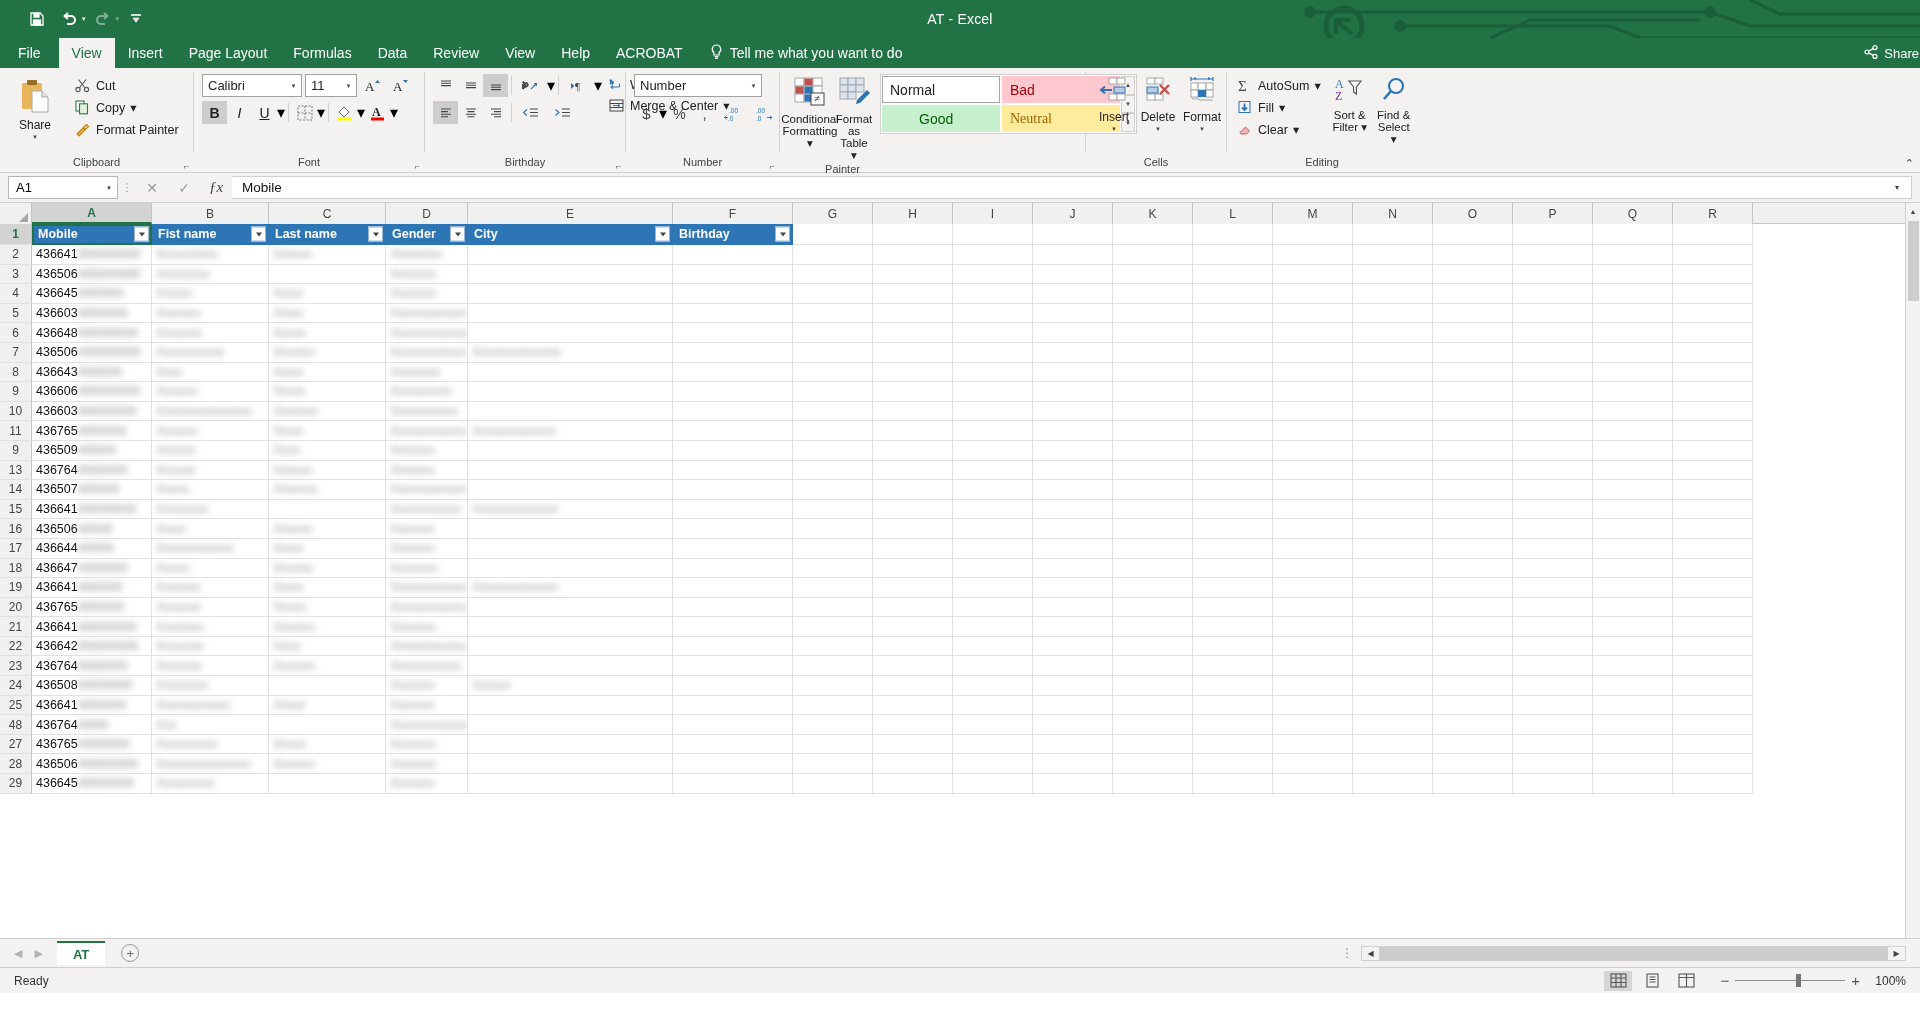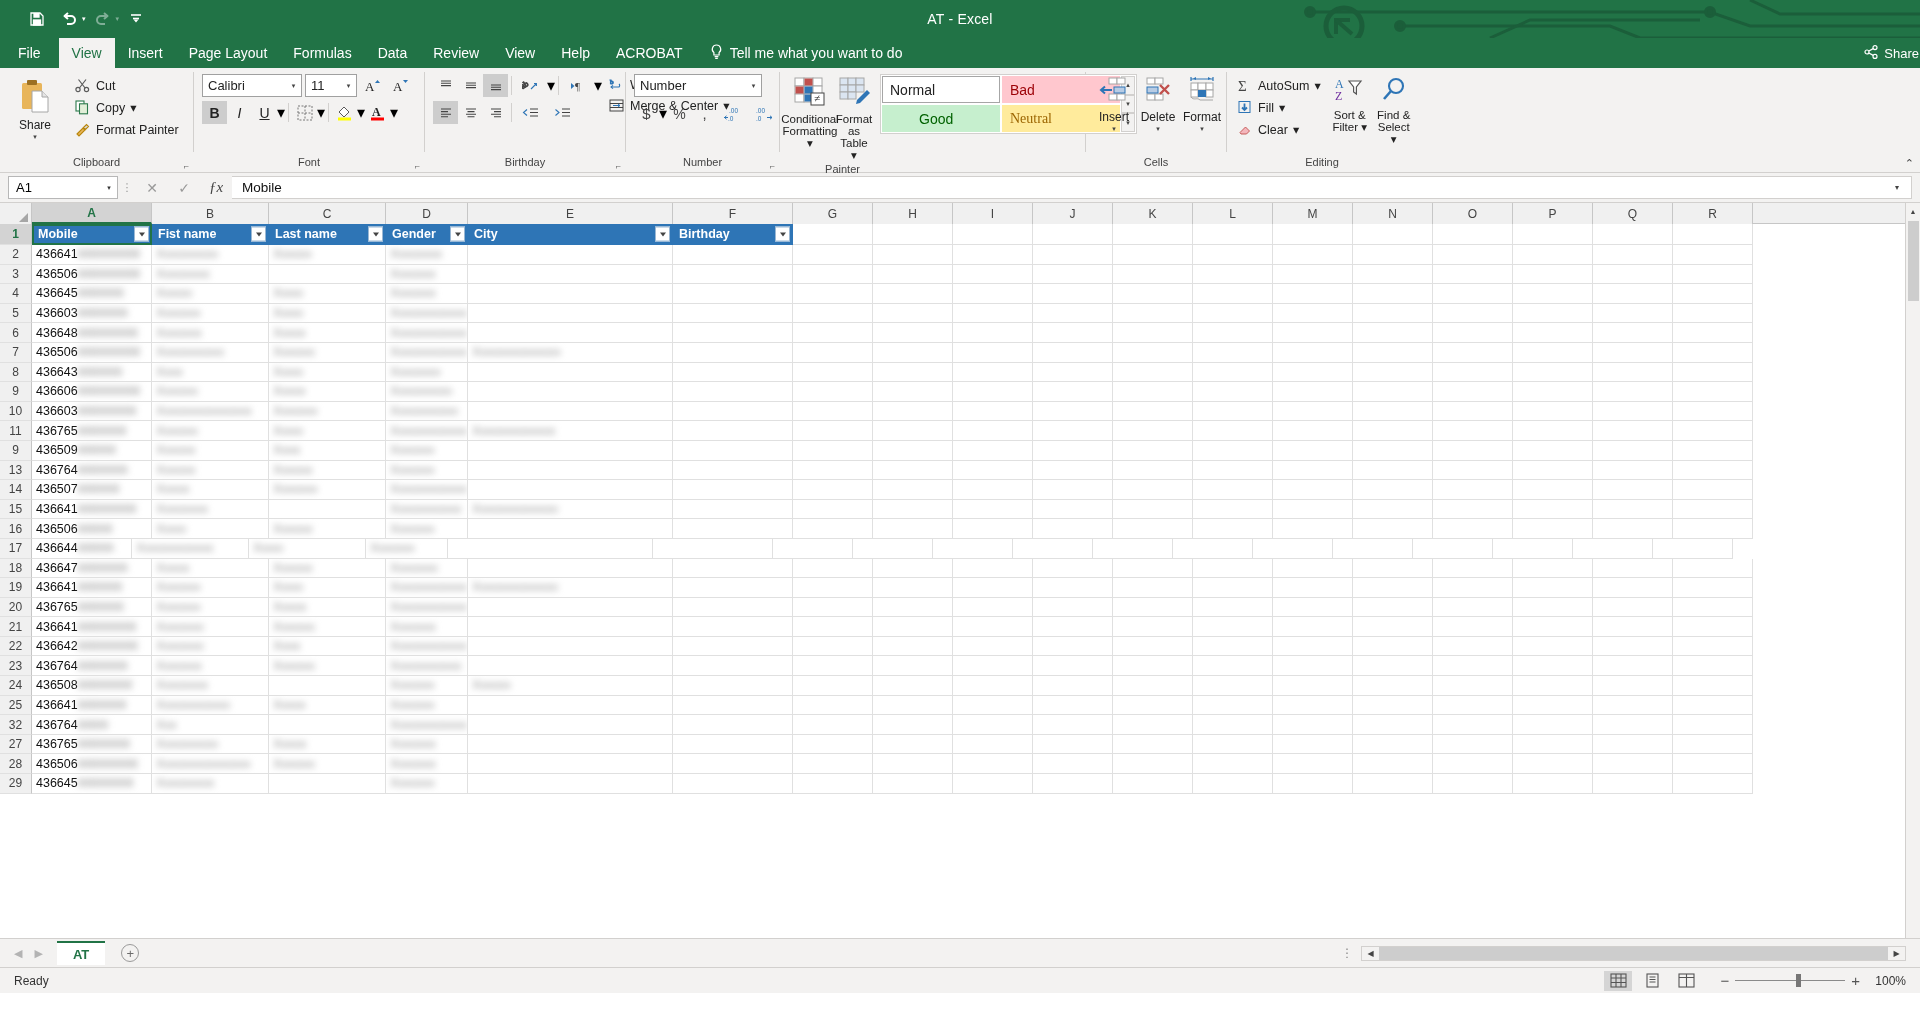--- a/index.html
+++ b/index.html
@@ -1204,21 +1204,21 @@
         <div class="cell" style="width: 80px;"></div>
         <div class="cell" style="width: 80px;"></div>
         <div class="cell" style="width: 80px;"></div>
         <div class="cell" style="width: 80px;"></div>
         <div class="cell" style="width: 80px;"></div>
         <div class="cell" style="width: 80px;"></div>
         <div class="cell" style="width: 80px;"></div>
       </div>
       <div class="row">
         <div class="rh">17</div>
-        <div class="cell" style="width: 100px;">
+        <div class="cell" style="width: 120px;">
           <span>436644</span>
           <span class="blur" style="width: 36px; overflow: hidden;">888888888</span>
         </div>
         <div class="cell" style="width: 117px;">
           <span class="blur" style="width: 78px; overflow: hidden;">Xxxxxxxxxxxxxxxxxxxxxxxxxxxxxxxxxxx</span>
         </div>
         <div class="cell" style="width: 117px;">
           <span class="blur" style="width: 30px; overflow: hidden;">Xxxxxxxxxxxxxxxxxxxxxxxxxxxxxxxxxxx</span>
         </div>
         <div class="cell" style="width: 82px;">
@@ -1475,21 +1475,21 @@
         <div class="cell" style="width: 80px;"></div>
         <div class="cell" style="width: 80px;"></div>
         <div class="cell" style="width: 80px;"></div>
         <div class="cell" style="width: 80px;"></div>
         <div class="cell" style="width: 80px;"></div>
         <div class="cell" style="width: 80px;"></div>
         <div class="cell" style="width: 80px;"></div>
         <div class="cell" style="width: 80px;"></div>
       </div>
       <div class="row">
-        <div class="rh">32</div>
+        <div class="rh">48</div>
         <div class="cell" style="width: 120px;">
           <span>436764</span>
           <span class="blur" style="width: 30px; overflow: hidden;">888888888</span>
         </div>
         <div class="cell" style="width: 117px;">
           <span class="blur" style="width: 20px; overflow: hidden;">Xxxxxxxxxxxxxxxxxxxxxxxxxxxxxxxxxxx</span>
         </div>
         <div class="cell" style="width: 117px;"></div>
         <div class="cell" style="width: 82px;">
           <span class="blur" style="width: 80px; overflow: hidden;">Xxxxxxxxxxxxxxxxxxxxxxxxxxxxxxxxxxx</span>

